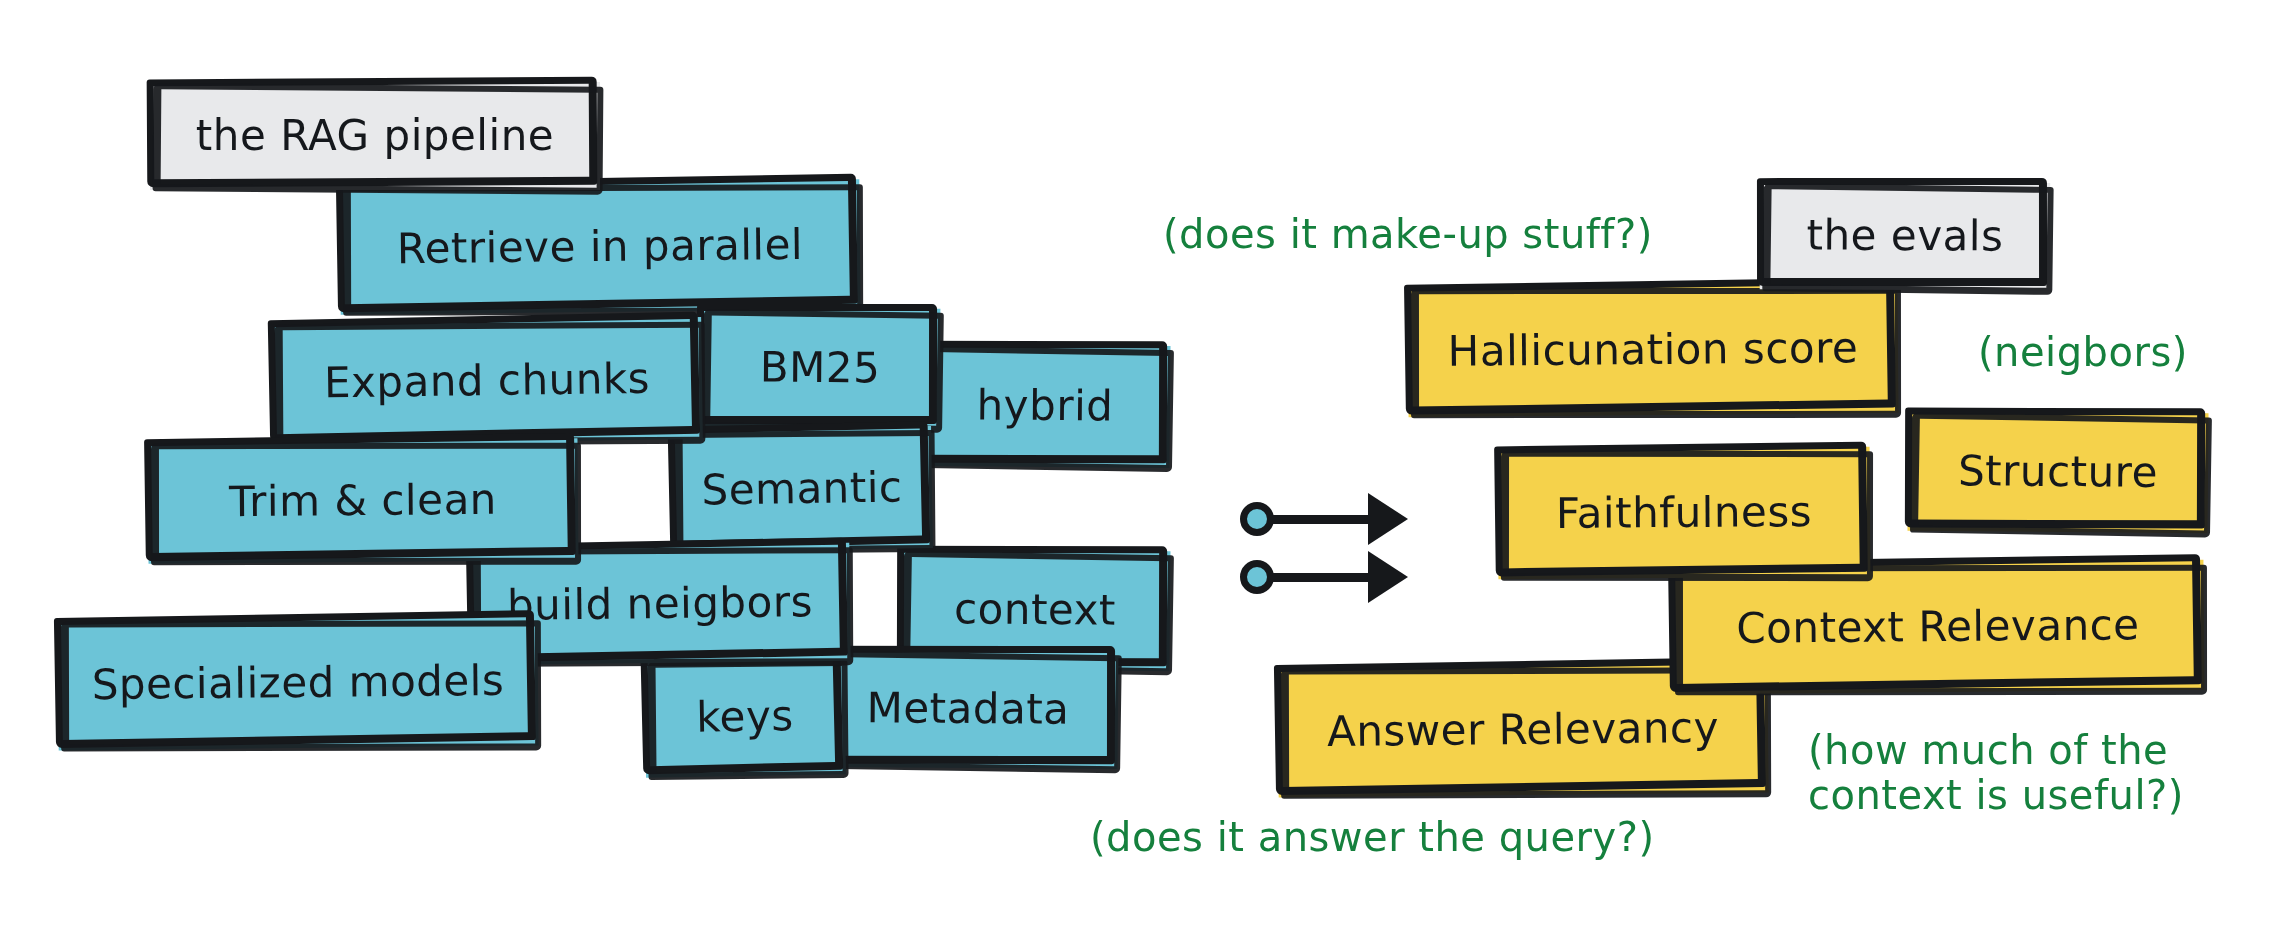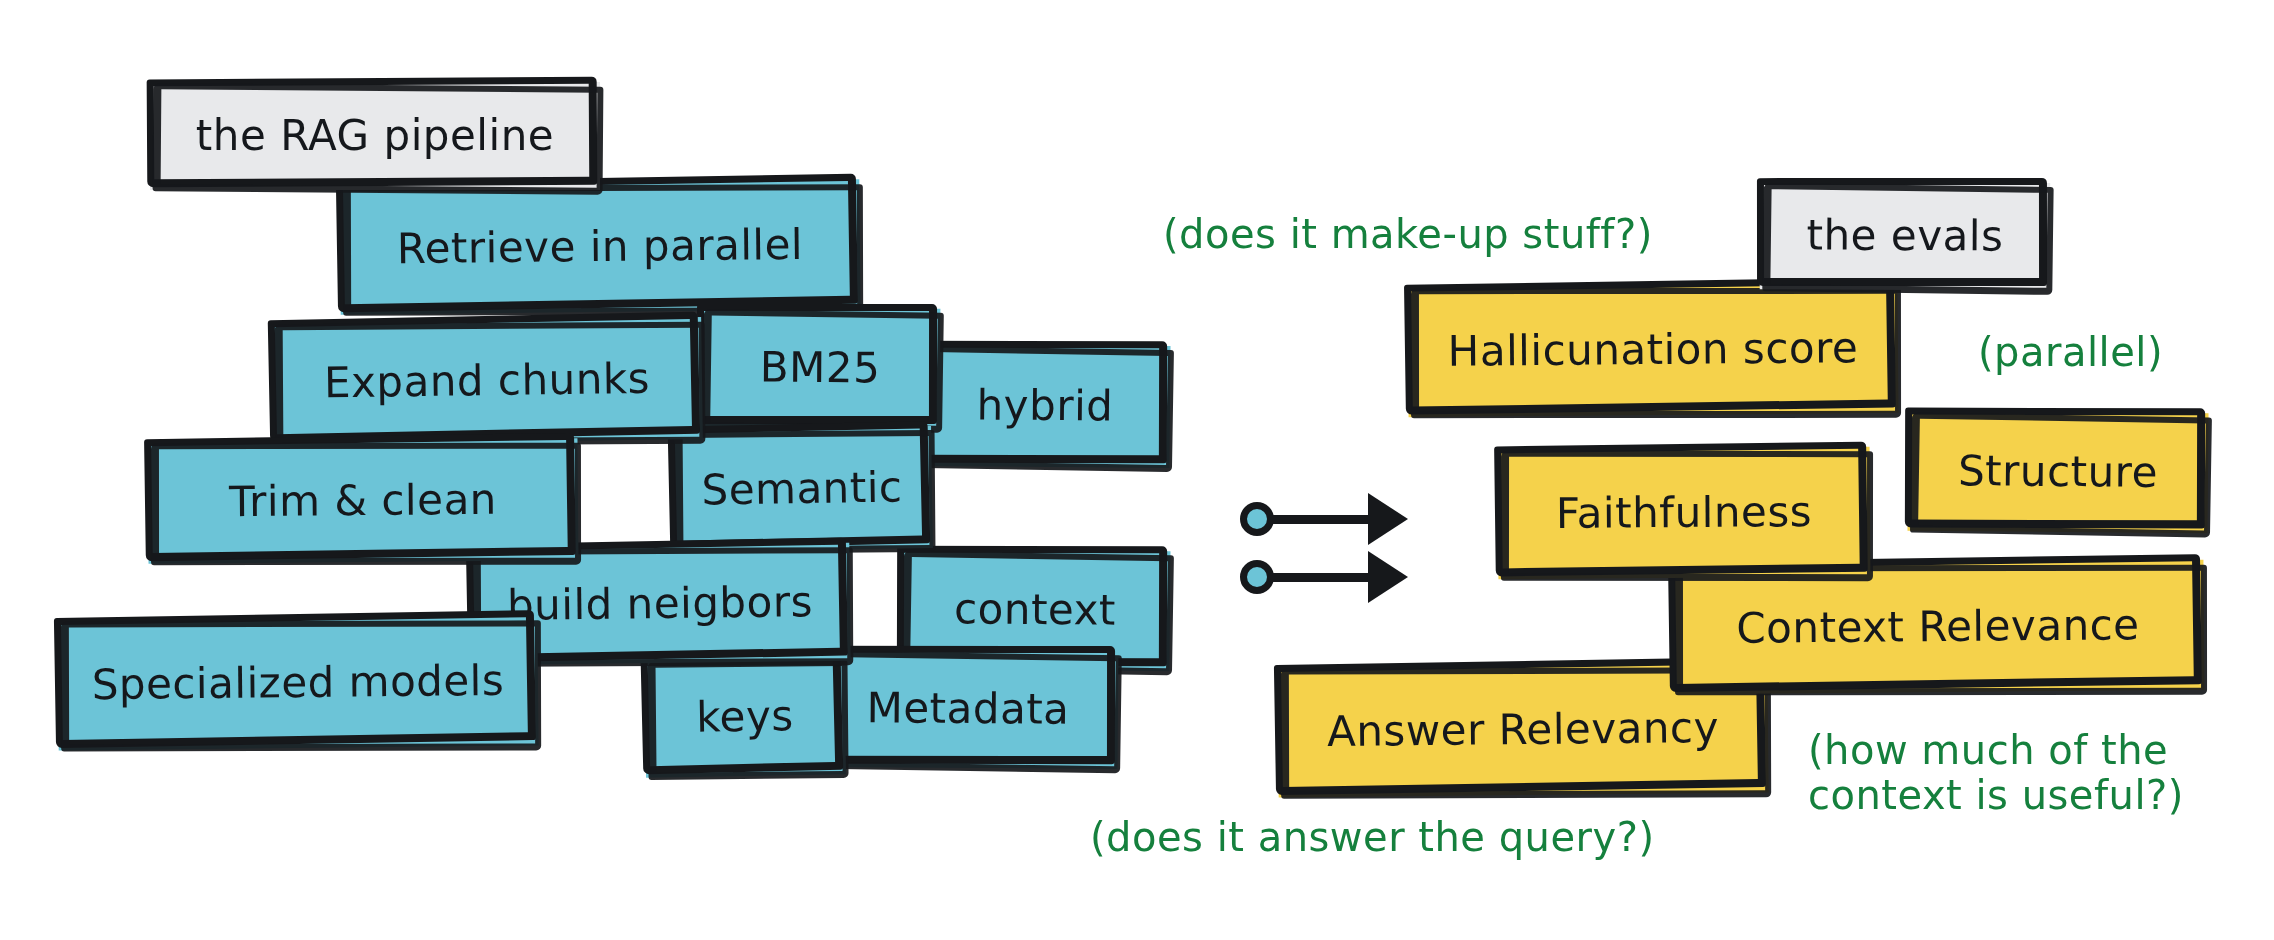--- a/index.html
+++ b/index.html
@@ -160,21 +160,21 @@
     <span class="edge2"></span>
     <span class="lbl">the evals</span>
   </div>
 
   <div class="box yellow" style="left:1408px;top:285px;width:490px;height:130px;font-size:42px;transform:rotate(-0.5deg);z-index:20;">
     <span class="edge1"></span>
     <span class="edge2"></span>
     <span class="lbl">Hallicunation score</span>
   </div>
 
-  <div class="note" style="left:1978px;top:330px;font-size:40px;z-index:30;">(parallel)</div>
+  <div class="note" style="left:1978px;top:330px;font-size:40px;z-index:30;">(neigbors)</div>
 
   <div class="box yellow" style="left:1908px;top:412px;width:300px;height:120px;font-size:42px;transform:rotate(0.5deg);z-index:19;">
     <span class="edge1"></span>
     <span class="edge2"></span>
     <span class="lbl">Structure</span>
   </div>
 
   <div class="box yellow" style="left:1498px;top:448px;width:372px;height:130px;font-size:42px;transform:rotate(-0.4deg);z-index:22;">
     <span class="edge1"></span>
     <span class="edge2"></span>

